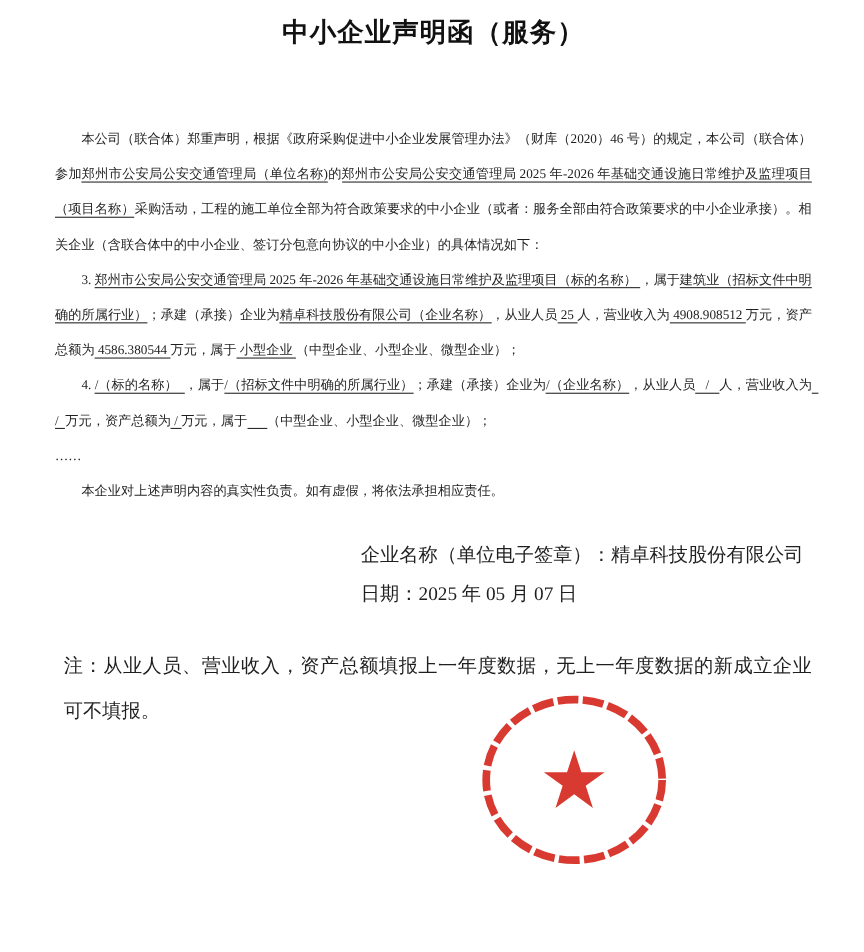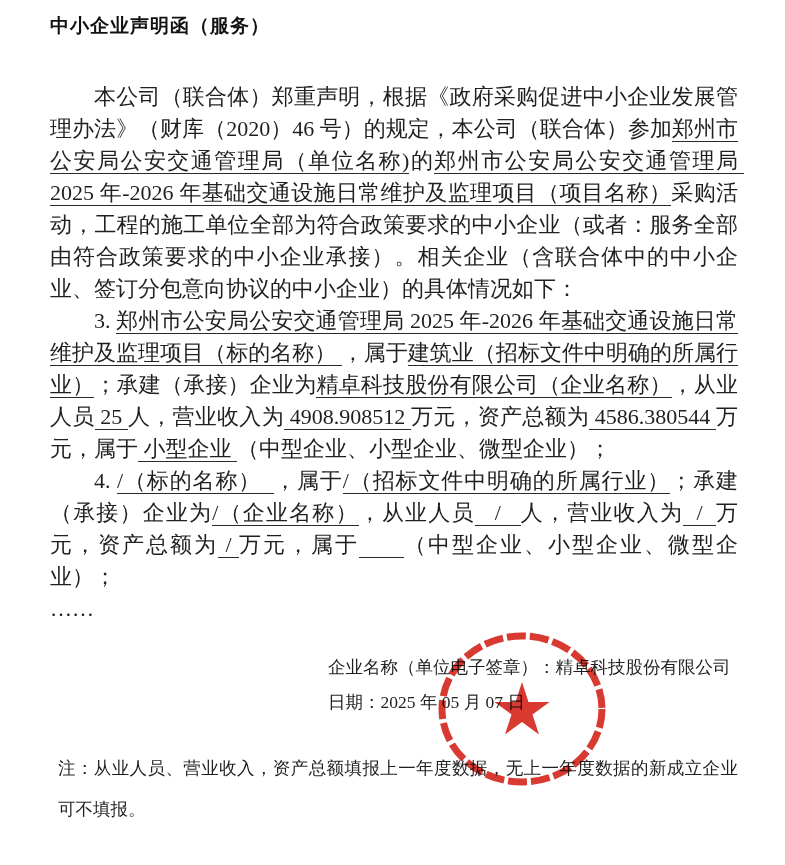--- a/index.html
+++ b/index.html
@@ -6,30 +6,30 @@
   body{
     width:785px;height:865px;
     background:#ffffff;
     font-family:"Liberation Serif","DejaVu Serif",serif;
     color:#1f1f1f;
     position:relative;
     overflow:hidden;
   }
   .page{padding:13px 47px 0 50px;position:relative;}
   .doc-title{
-    text-align:left;
-    font-size:19px;
+    text-align:center;
+    font-size:24px;
     font-weight:700;
     letter-spacing:1px;
     margin:0;
     color:#111;
   }
   .doc-body{
-    margin-top:42px;
-    font-size:22px;
+    margin-top:65px;
+    font-size:12px;
     line-height:32px;
     text-align:justify;
   }
   .doc-body p{margin:0;}
   .doc-body p.indent{text-indent:2em;}
   .doc-body span{white-space:pre-wrap;}
   .doc-body span.u{border-bottom:1px solid #2a2a2a;}
   .signature-block{
     margin-top:25px;
     margin-left:278px;
@@ -64,20 +64,21 @@
 
 <div class="page">
 
   <h1 class="doc-title">中小企业声明函（服务）</h1>
 
   <div class="doc-body">
       <p class="indent"><span>本公司（联合体）郑重声明，根据《政府采购促进中小企业发展管理办法》（财库（2020）46 号）的规定，本公司（联合体）参加</span><span class="u">郑州市公安局公安交通管理局（单位名称)</span><span>的</span><span class="u">郑州市公安局公安交通管理局 2025 年-2026 年基础交通设施日常维护及监理项目（项目名称）</span><span>采购活动，工程的施工单位全部为符合政策要求的中小企业（或者：服务全部由符合政策要求的中小企业承接）。相关企业（含联合体中的中小企业、签订分包意向协议的中小企业）的具体情况如下：</span></p>
       <p class="indent"><span>3. </span><span class="u">郑州市公安局公安交通管理局 2025 年-2026 年基础交通设施日常维护及监理项目（标的名称） </span><span>，属于</span><span class="u">建筑业（招标文件中明确的所属行业）</span><span>；承建（承接）企业为</span><span class="u">精卓科技股份有限公司（企业名称）</span><span>，从业人员</span><span class="u"> 25 </span><span>人，营业收入为</span><span class="u"> 4908.908512 </span><span>万元，资产总额为</span><span class="u"> 4586.380544 </span><span>万元，属于</span><span class="u"> 小型企业 </span><span>（中型企业、小型企业、微型企业）；</span></p>
       <p class="indent"><span>4. </span><span class="u">/（标的名称）  </span><span>，属于</span><span class="u">/（招标文件中明确的所属行业）</span><span>；承建（承接）企业为</span><span class="u">/（企业名称）</span><span>，从业人员</span><span class="u">   /   </span><span>人，营业收入为</span><span class="u">  /  </span><span>万元，资产总额为</span><span class="u"> / </span><span>万元，属于</span><span class="u">      </span><span>（中型企业、小型企业、微型企业）；</span></p>
       <p><span>……</span></p>
+      <p class="indent"><span>本企业对上述声明内容的真实性负责。如有虚假，将依法承担相应责任。</span></p>
     </div>
 
   <div class="signature-block">
     <div>企业名称（单位电子签章）：精卓科技股份有限公司</div>
     <div>日期：2025 年 05 月 07 日</div>
   </div>
 
   <div class="note-block">注：从业人员、营业收入，资产总额填报上一年度数据，无上一年度数据的新成立企业可不填报。</div>
 
   <svg class="stamp" viewBox="0 0 172 158" xmlns="http://www.w3.org/2000/svg">

